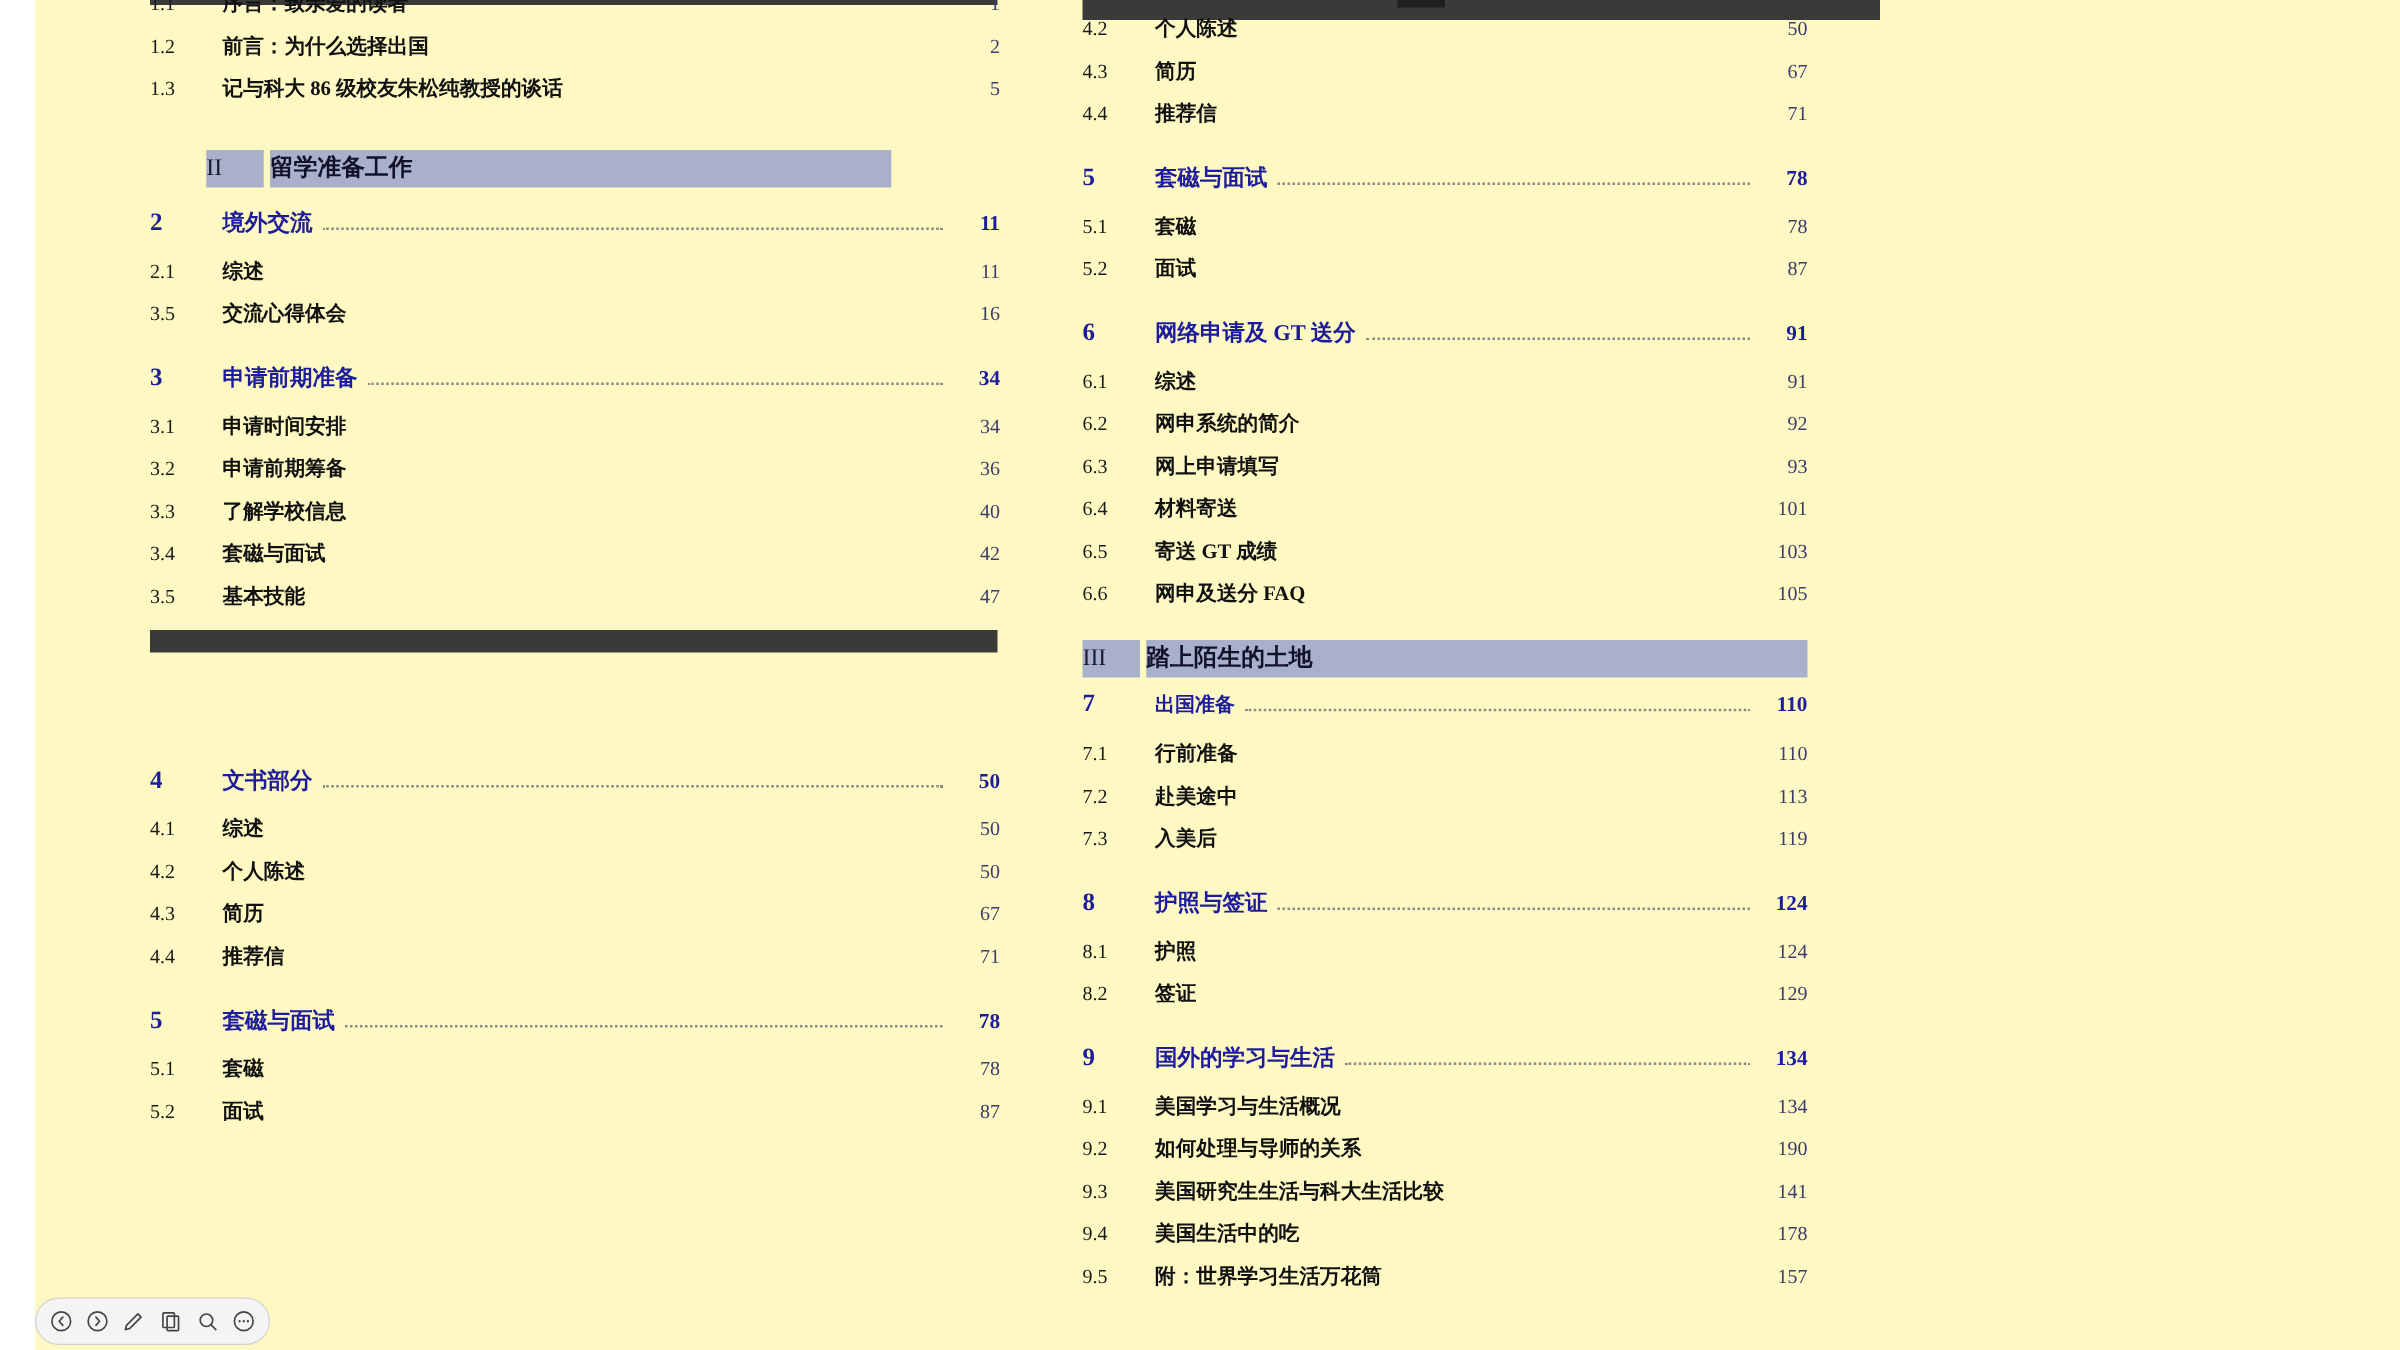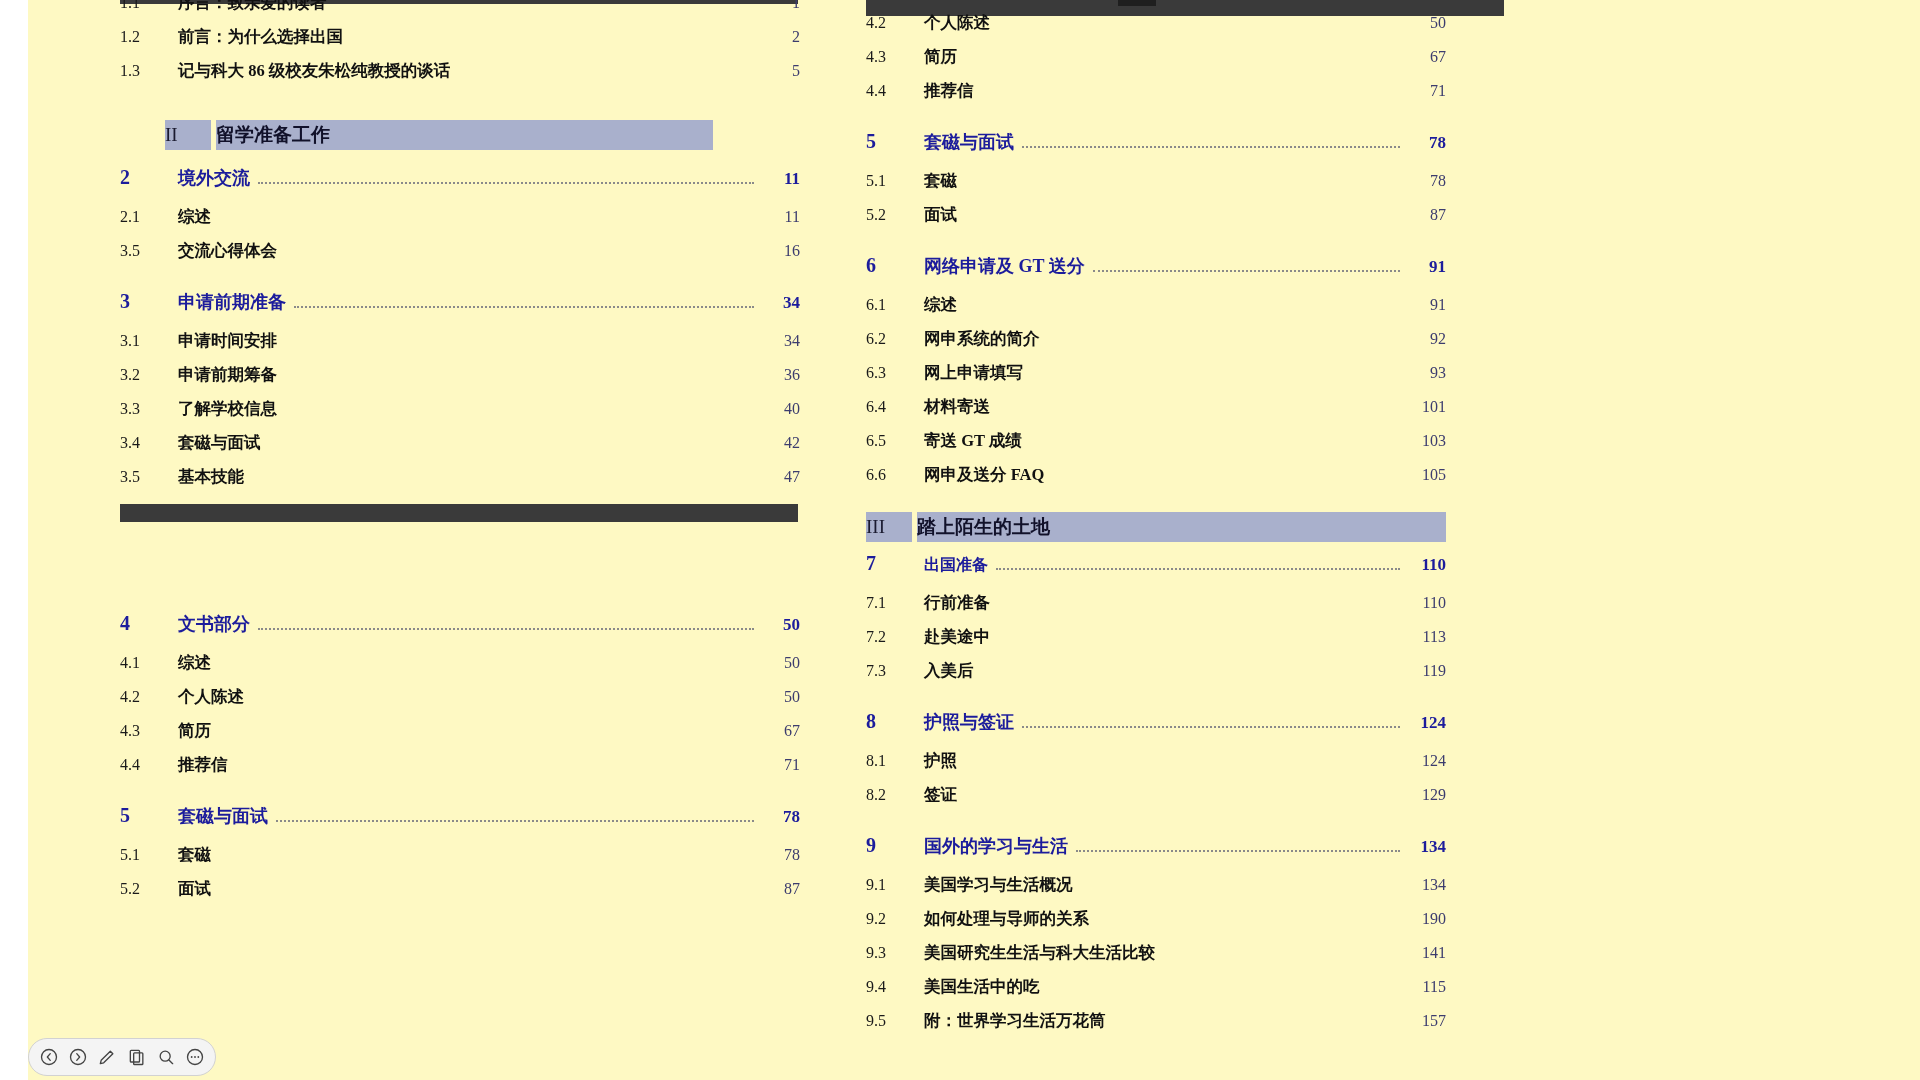--- a/index.html
+++ b/index.html
@@ -468,21 +468,21 @@
     <div class="row sub">
       <span class="num">9.3</span>
       <span class="title">美国研究生生活与科大生活比较</span>
       <span class="dots"></span>
       <span class="pg">141</span>
     </div>
     <div class="row sub">
       <span class="num">9.4</span>
       <span class="title">美国生活中的吃</span>
       <span class="dots"></span>
-      <span class="pg">115</span>
+      <span class="pg">178</span>
     </div>
     <div class="row sub">
       <span class="num">9.5</span>
       <span class="title">附：世界学习生活万花筒</span>
       <span class="dots"></span>
       <span class="pg">157</span>
     </div>
   </div>
 
   <div class="toolbar">

